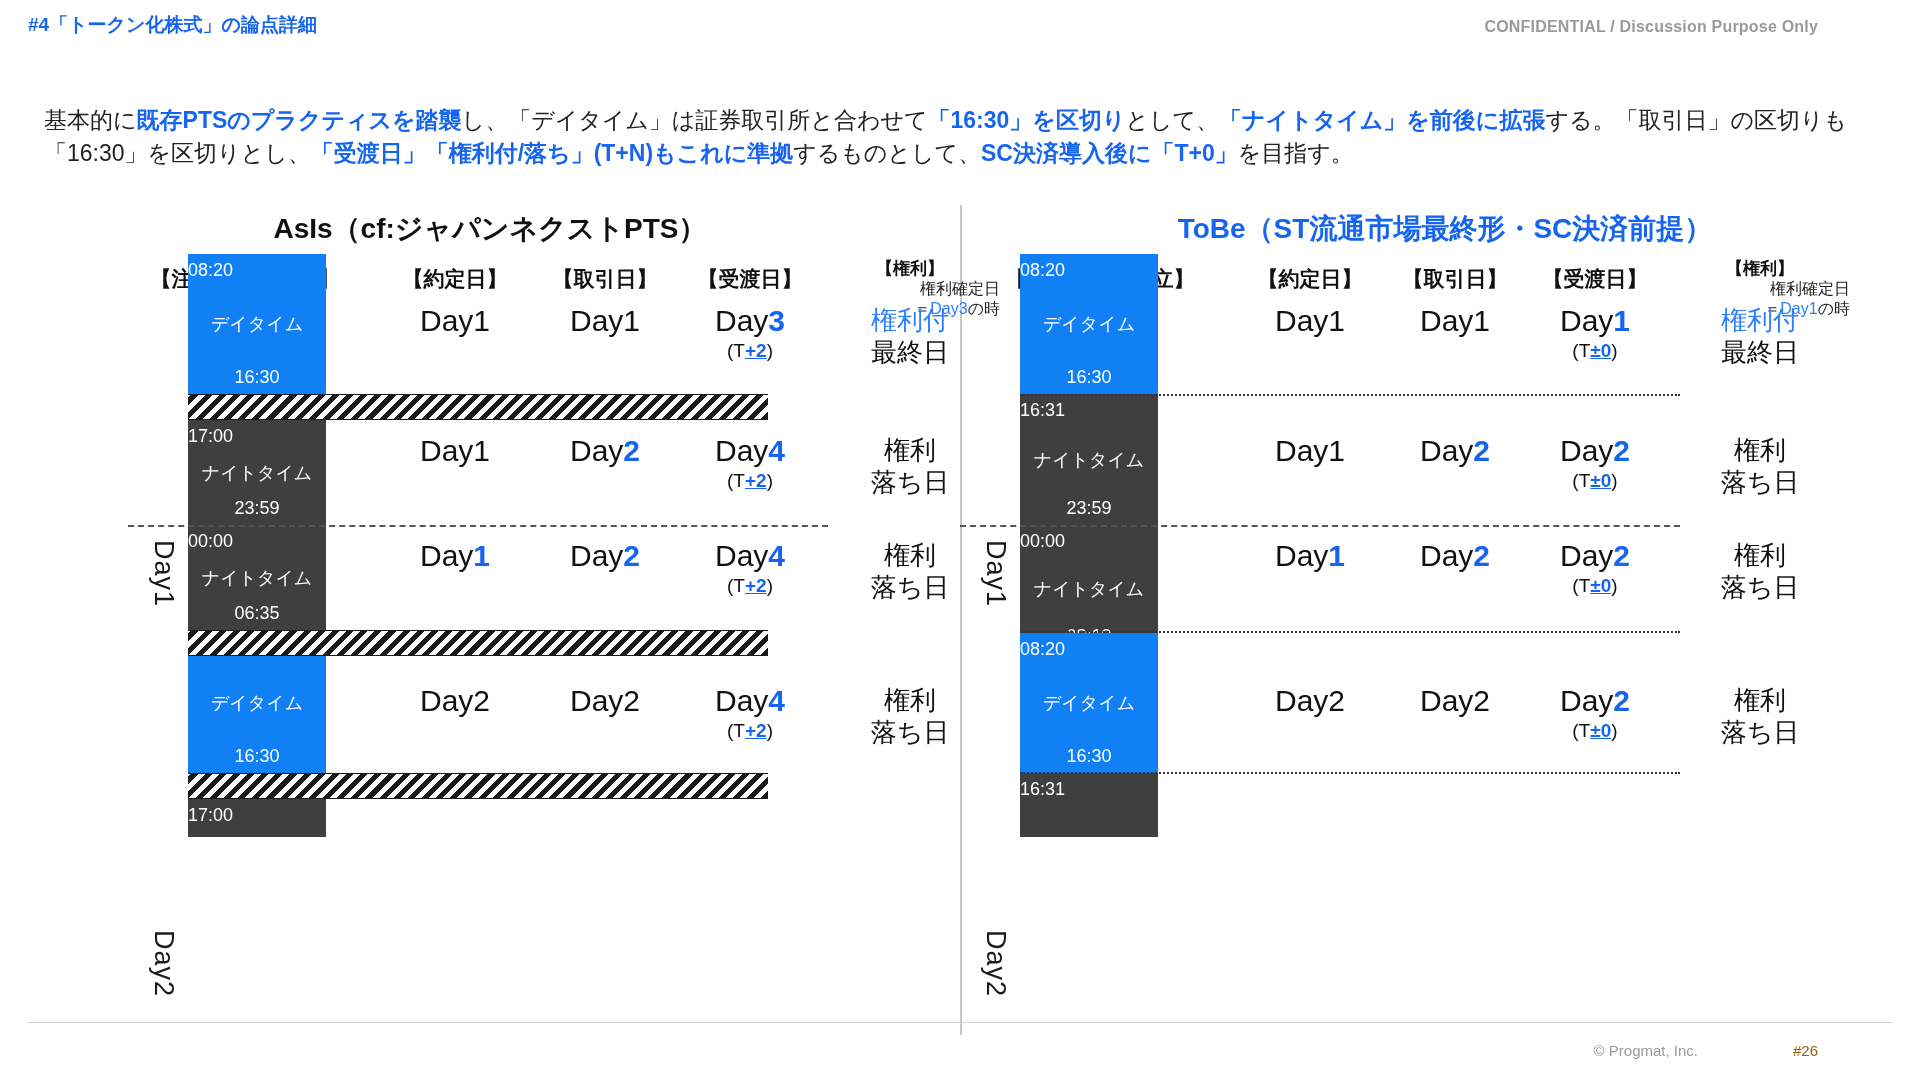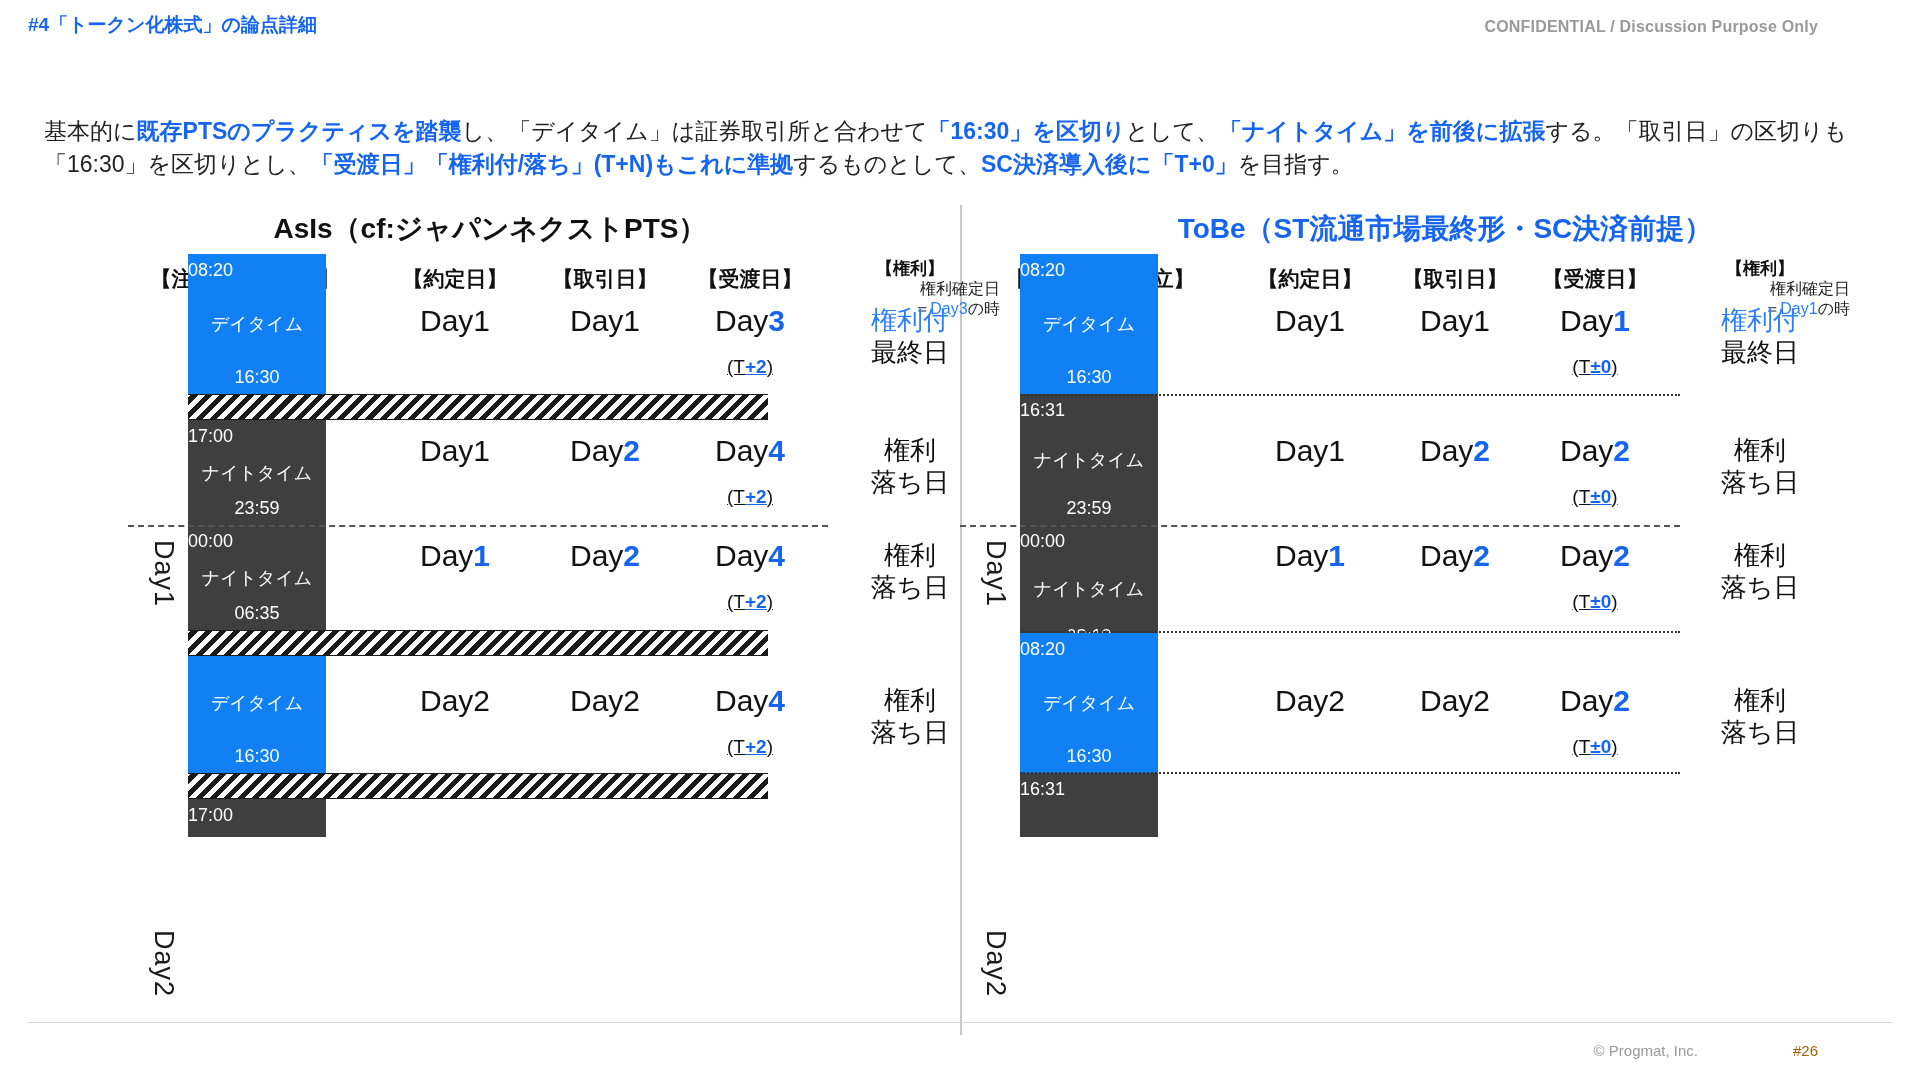--- a/index.html
+++ b/index.html
@@ -24,21 +24,21 @@
     position:absolute; right:30px; top:18px;
     font-size:16px; font-weight:bold; color:#9a9a9a;
     letter-spacing:0.2px;
   }
   .title {
     position:absolute; left:24px; top:44px;
     font-size:37px; font-weight:bold; color:#111111;
     letter-spacing:-0.5px;
   }
   .lead {
-    position:absolute; left:44px; top:115px; width:1840px;
+    position:absolute; left:44px; top:104px; width:1840px;
     font-size:23px; line-height:1.42; color:#222222;
   }
   .lead b { color:#1565f0; }
 
   
   .vdiv {
     position:absolute; left:960px; top:205px; width:2px; height:830px;
     background:#c8c8c8;
   }
   .footline {
@@ -121,21 +121,21 @@
     letter-spacing:1px;
   }
 
   
   .cell {
     position:absolute; text-align:center;
     font-size:30px; color:#111111; line-height:1.05;
   }
   .cell b { color:#1565f0; }
   .cell .tn {
-    display:block; font-size:19px; color:#111111; margin-top:20px;text-decoration:underline;
+    display:block; font-size:19px; color:#111111; margin-top:4px;
   }
   .cell .tn b { color:#1565f0; text-decoration:underline; }
   .cell.r {
     font-size:26px; line-height:1.22;
   }
   .cell.r .blue { color:#2b7fff; }
 </style>
 </head>
 <body>
 

